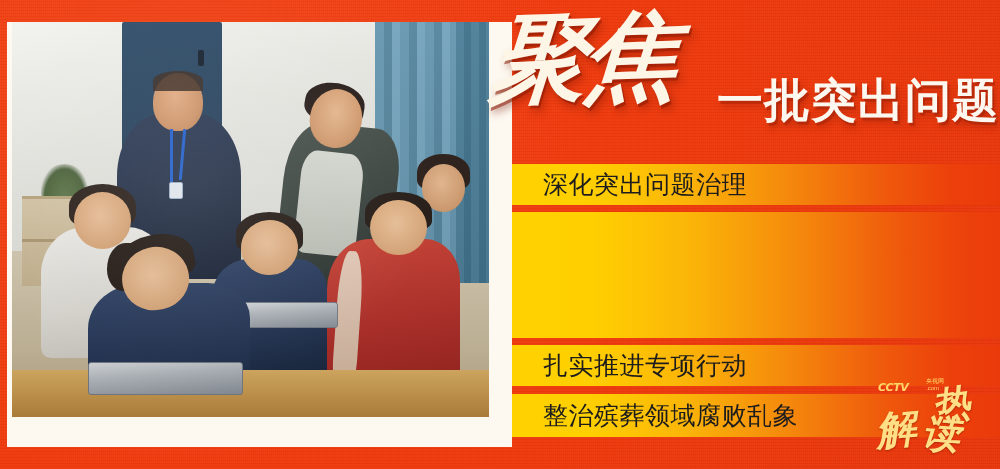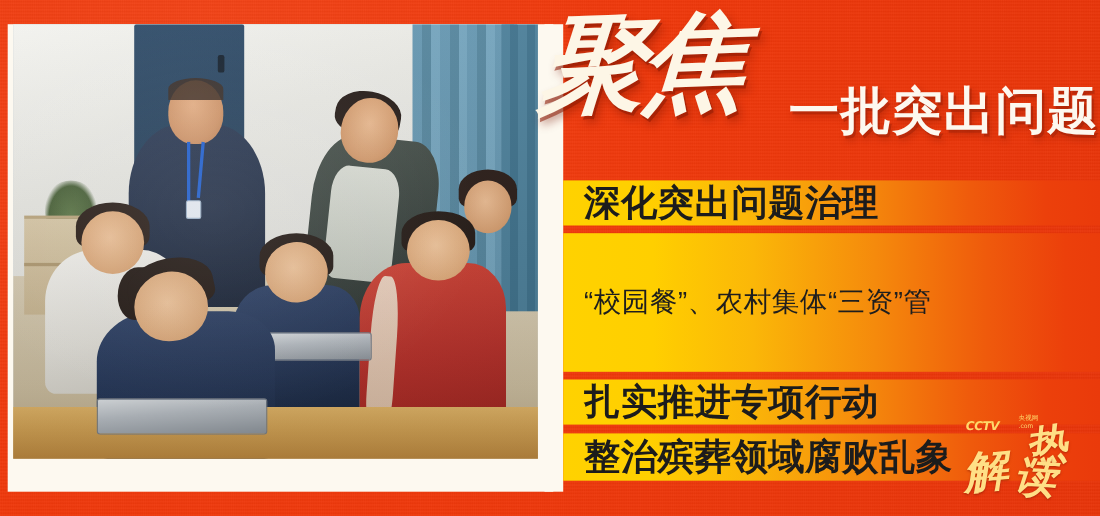--- a/index.html
+++ b/index.html
@@ -302,23 +302,23 @@
     background: linear-gradient(90deg,
         #ffd200 0%,
         #ffcf00 16%,
         #fbb708 34%,
         #f58a0c 56%,
         #ef5a0c 76%,
         #ec400b 90%,
         #ea3a0b 100%);
   }
   .bar-head {
-    padding-left: 19px;
-    font-size: 33px;
-    font-weight: 700;
+    padding-left: 31px;
+    font-size: 25px;
+    font-weight: 400;
     color: #1c1c1c;
     letter-spacing: .5px;
     white-space: nowrap;
   }
   .bar-body {
     flex-direction: column;
     align-items: flex-start;
     justify-content: center;
     padding-left: 19px;
   }
@@ -459,21 +459,20 @@
   <div id="headline">
     <div id="brush-title">聚焦</div>
     <div id="sub-title">一批突出问题</div>
   </div>
 
   <div class="bar" id="bar-1">
     <span class="bar-head">深化突出问题治理</span>
   </div>
 
   <div class="bar bar-body" id="bar-2">
-    <span class="body-line">“校园餐”、农村集体“三资”管</span>
   </div>
 
   <div class="bar" id="bar-3">
     <span class="bar-head">扎实推进专项行动</span>
   </div>
 
   <div class="bar" id="bar-4">
     <span class="bar-head">整治殡葬领域腐败乱象</span>
   </div>
 

